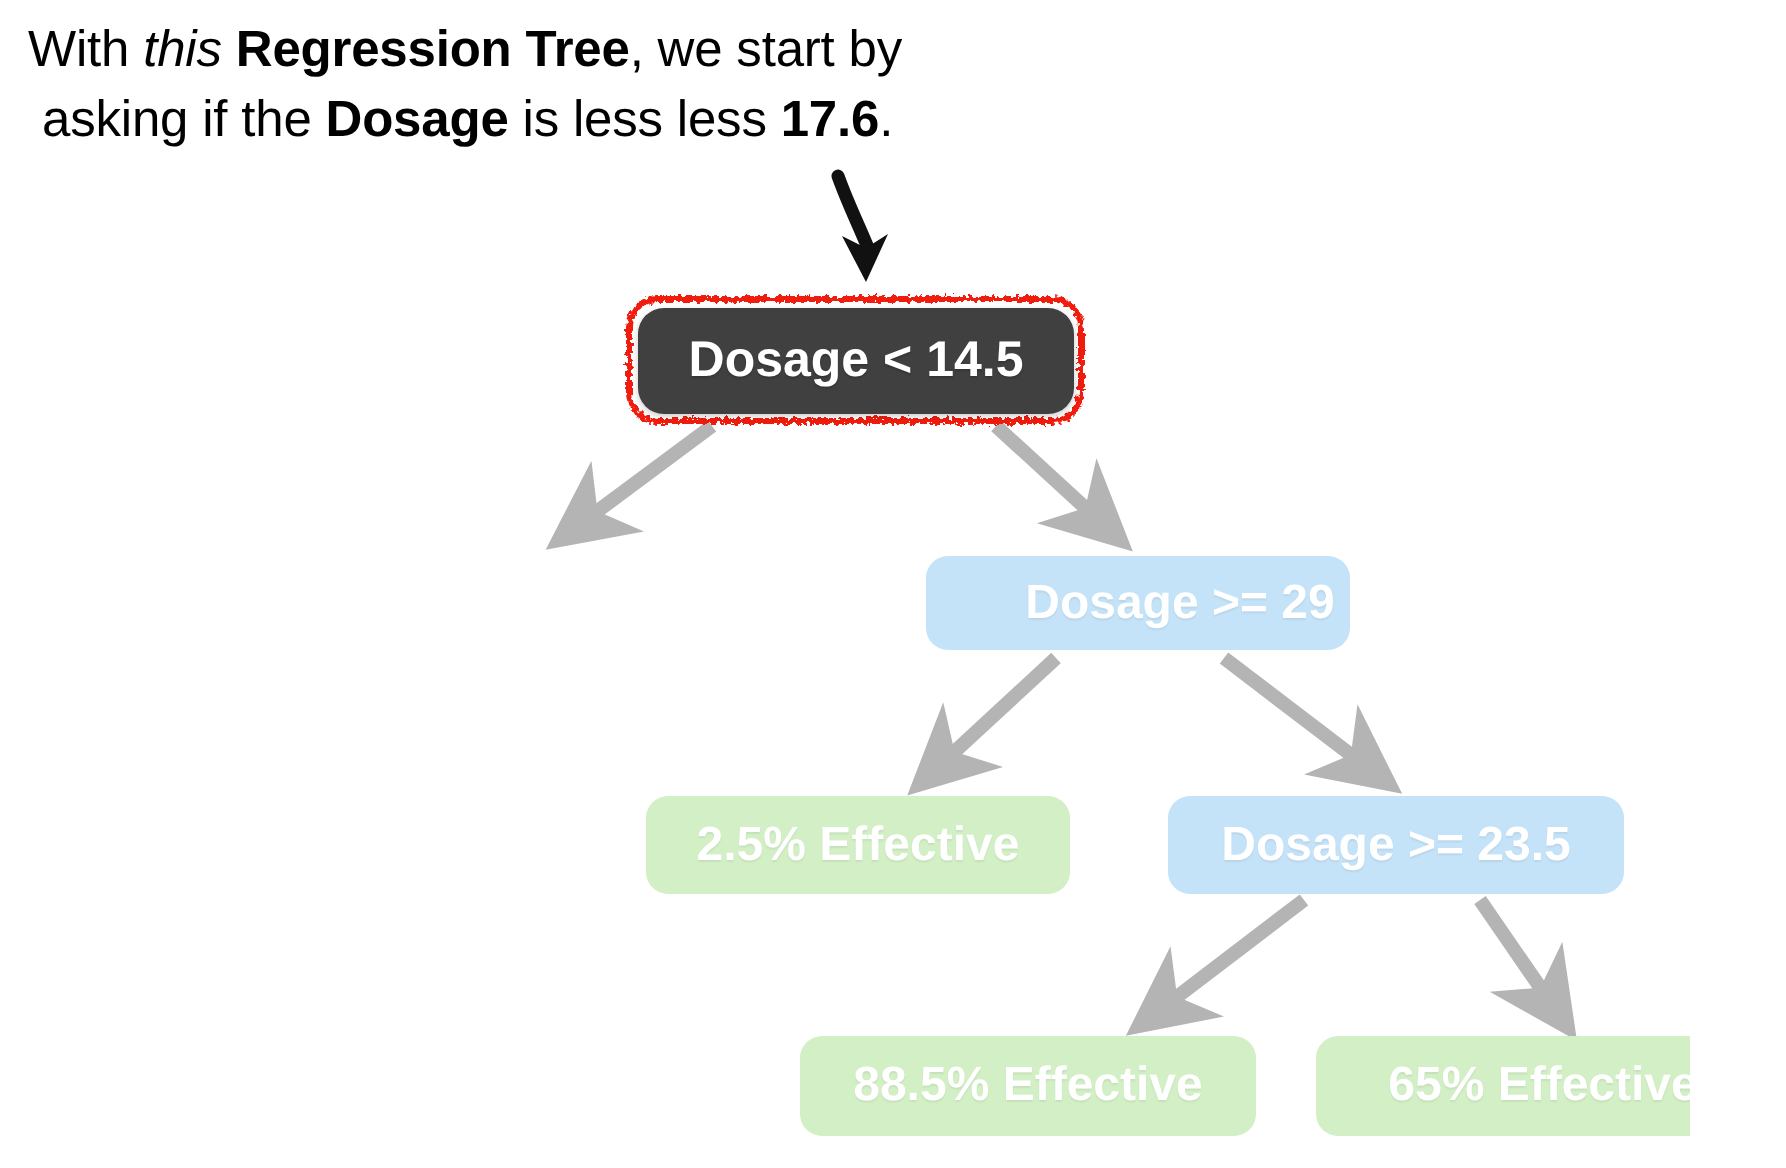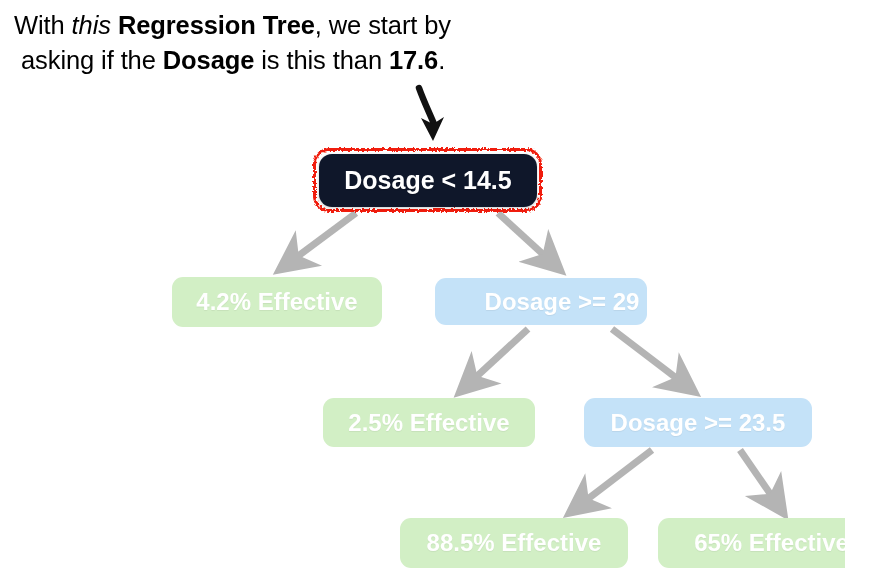--- a/index.html
+++ b/index.html
@@ -52,21 +52,21 @@
     font-weight: bold;
     white-space: nowrap;
   }
   .node-label {
     display: block;
     line-height: 1;
   }
 
   
   .node.root {
-    background: #0f172a;
+    background: #404040;
     color: #ffffff;
     font-size: 25px;
     border-radius: 13px;
     text-shadow: 0 1px 1px rgba(0,0,0,0.18);
     box-shadow: 0 1px 3px rgba(0,0,0,0.22);
   }
   .root-outline {
     position: absolute;
     border-radius: 16px;
     border: 3.5px solid #f01d0c;
@@ -86,21 +86,21 @@
     color: #ffffff;
     font-size: 24px;
     text-shadow: 0 1px 1px rgba(0,0,0,0.06);
   }
 </style>
 </head>
 <body>
 
 <div id="canvas">
 
-  <div id="caption"><span>With </span><span class="it">this</span><span> </span><span class="bd">Regression Tree</span><span>, we start by</span><br><span> asking if the </span><span class="bd">Dosage</span><span> is this than </span><span class="bd">17.6</span><span>.</span></div>
+  <div id="caption"><span>With </span><span class="it">this</span><span> </span><span class="bd">Regression Tree</span><span>, we start by</span><br><span> asking if the </span><span class="bd">Dosage</span><span> is less less </span><span class="bd">17.6</span><span>.</span></div>
 
   <svg id="edges" viewBox="0 0 893 584">
     <defs>
       <filter id="roughen" x="-20%" y="-20%" width="140%" height="140%">
         <feTurbulence type="fractalNoise" baseFrequency="0.42" numOctaves="3" seed="7" result="noise"></feTurbulence>
         <feDisplacementMap in="SourceGraphic" in2="noise" scale="4.5" xChannelSelector="R" yChannelSelector="G"></feDisplacementMap>
       </filter>
       <marker id="ahead" viewBox="0 0 12 12" refX="8.2" refY="6" markerWidth="7" markerHeight="7" orient="auto-start-reverse">
         <path d="M 0 0.6 L 11 6 L 0 11.4 L 3.1 6 Z" fill="#b4b4b4"></path>
       </marker>
@@ -123,24 +123,21 @@
 
     <line x1="740" y1="450" x2="782" y2="511" stroke="#b4b4b4" stroke-width="7" marker-end="url(#ahead)"></line>
   </svg>
 
   <div class="root-outline" style="left:313px; top:148px; width:229px; height:64px;"></div>
 
   <div class="node root" style="left:319px; top:154px; width:218px; height:53px;">
     <span class="node-label">Dosage &lt; 14.5</span>
   </div>
 
-  <div class="node leaf" style="left:172px; top:277px; width:210px; height:50px;">
-    <span class="node-label">4.2% Effective</span>
-  </div>
-  <div class="node internal" style="left:435px; top:278px; width:212px; height:47px;padding-left:42px;">
+  <div class="node internal" style="left:463px; top:278px; width:212px; height:47px;padding-left:42px;">
     <span class="node-label">Dosage &gt;= 29</span>
   </div>
 
   <div class="node leaf" style="left:323px; top:398px; width:212px; height:49px;">
     <span class="node-label">2.5% Effective</span>
   </div>
   <div class="node internal" style="left:584px; top:398px; width:228px; height:49px;">
     <span class="node-label">Dosage &gt;= 23.5</span>
   </div>
 

